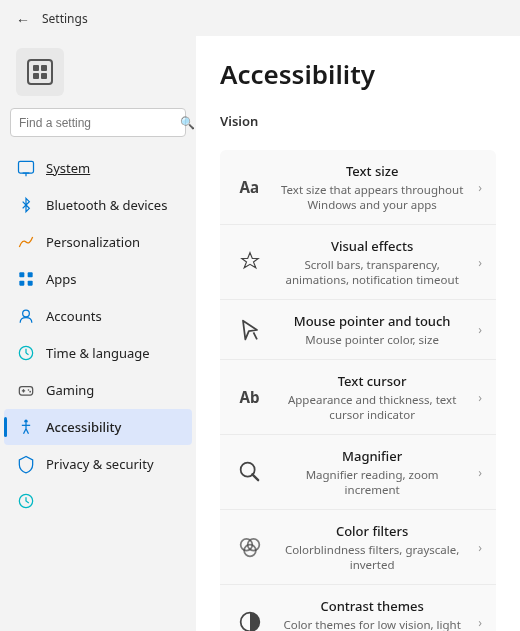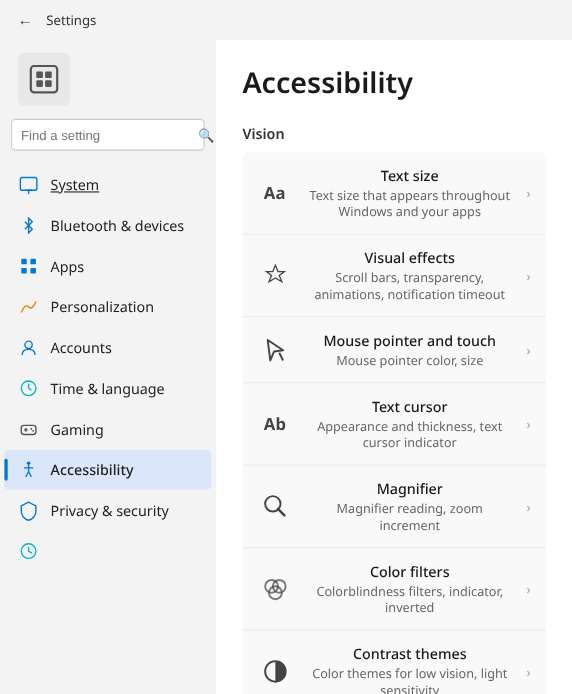--- a/index.html
+++ b/index.html
@@ -125,21 +125,21 @@
     .main-title {
       font-size: 26px;
       font-weight: 600;
       color: #1a1a1a;
       margin-bottom: 20px;
     }
     .section-title {
       font-size: 13px;
       font-weight: 600;
       color: #333;
-      margin-bottom: 8px;
+      margin-bottom: 20px;
       margin-top: 4px;
     }
     .settings-list {
       background: #f9f9f9;
       border-radius: 6px;
       overflow: hidden;
       margin-bottom: 16px;
     }
     .setting-item {
       display: flex;
@@ -230,37 +230,37 @@
                 <line x1="8" y1="16" x2="12" y2="12" stroke="#0078d4" stroke-width="1.5"></line>
               </svg>
             </span>
             <span style="font-size: 13px;">Bluetooth &amp; devices</span>
           </div>
         </div>
         <div class="sidebar-item-wrapper" style="position: relative;">
           <div class="sidebar-item">
             <span class="sidebar-item-icon">
               <svg width="20" height="20" viewBox="0 0 24 24" fill="none">
+                <path d="M4 18 Q8 8 12 12 Q16 16 20 6" stroke="#e67e00" stroke-width="1.5" fill="none"></path>
+              </svg>
+            </span>
+            <span style="font-size: 13px;">Personalization</span>
+          </div>
+        </div>
+        <div class="sidebar-item-wrapper" style="position: relative;">
+          <div class="sidebar-item">
+            <span class="sidebar-item-icon">
+              <svg width="20" height="20" viewBox="0 0 24 24" fill="none">
                 <rect x="4" y="4" width="6" height="6" rx="1" fill="#0078d4"></rect>
                 <rect x="14" y="4" width="6" height="6" rx="1" fill="#0078d4"></rect>
                 <rect x="4" y="14" width="6" height="6" rx="1" fill="#0078d4"></rect>
                 <rect x="14" y="14" width="6" height="6" rx="1" fill="#0078d4"></rect>
               </svg>
             </span>
             <span style="font-size: 13px;">Apps</span>
-          </div>
-        </div>
-        <div class="sidebar-item-wrapper" style="position: relative;">
-          <div class="sidebar-item">
-            <span class="sidebar-item-icon">
-              <svg width="20" height="20" viewBox="0 0 24 24" fill="none">
-                <path d="M4 18 Q8 8 12 12 Q16 16 20 6" stroke="#e67e00" stroke-width="1.5" fill="none"></path>
-              </svg>
-            </span>
-            <span style="font-size: 13px;">Personalization</span>
           </div>
         </div>
         <div class="sidebar-item-wrapper" style="position: relative;">
           <div class="sidebar-item">
             <span class="sidebar-item-icon">
               <svg width="20" height="20" viewBox="0 0 24 24" fill="none">
                 <circle cx="12" cy="9" r="4" stroke="#0078d4" stroke-width="1.5" fill="none"></circle>
                 <path d="M5 20c0-4 3-6 7-6s7 2 7 6" stroke="#0078d4" stroke-width="1.5" fill="none"></path>
               </svg>
             </span>
@@ -401,21 +401,21 @@
           <div class="setting-item">
             <div class="setting-icon">
               <svg width="28" height="28" viewBox="0 0 24 24" fill="none">
                 <circle cx="9" cy="10" r="5" stroke="#444" stroke-width="1.5" fill="none" opacity="0.7"></circle>
                 <circle cx="15" cy="10" r="5" stroke="#444" stroke-width="1.5" fill="none" opacity="0.7"></circle>
                 <circle cx="12" cy="15" r="5" stroke="#444" stroke-width="1.5" fill="none" opacity="0.7"></circle>
               </svg>
             </div>
             <div class="setting-text">
               <div class="setting-name">Color filters</div>
-              <div class="setting-desc">Colorblindness filters, indicator, inverted</div>
+              <div class="setting-desc">Colorblindness filters, grayscale, inverted</div>
             </div>
             <span class="chevron">›</span>
           </div>
           <div class="setting-item">
             <div class="setting-icon">
               <svg width="28" height="28" viewBox="0 0 24 24" fill="none">
                 <circle cx="12" cy="12" r="8" stroke="#444" stroke-width="1.5" fill="none"></circle>
                 <path d="M12 4a8 8 0 0 1 0 16V4z" fill="#444"></path>
               </svg>
             </div>

